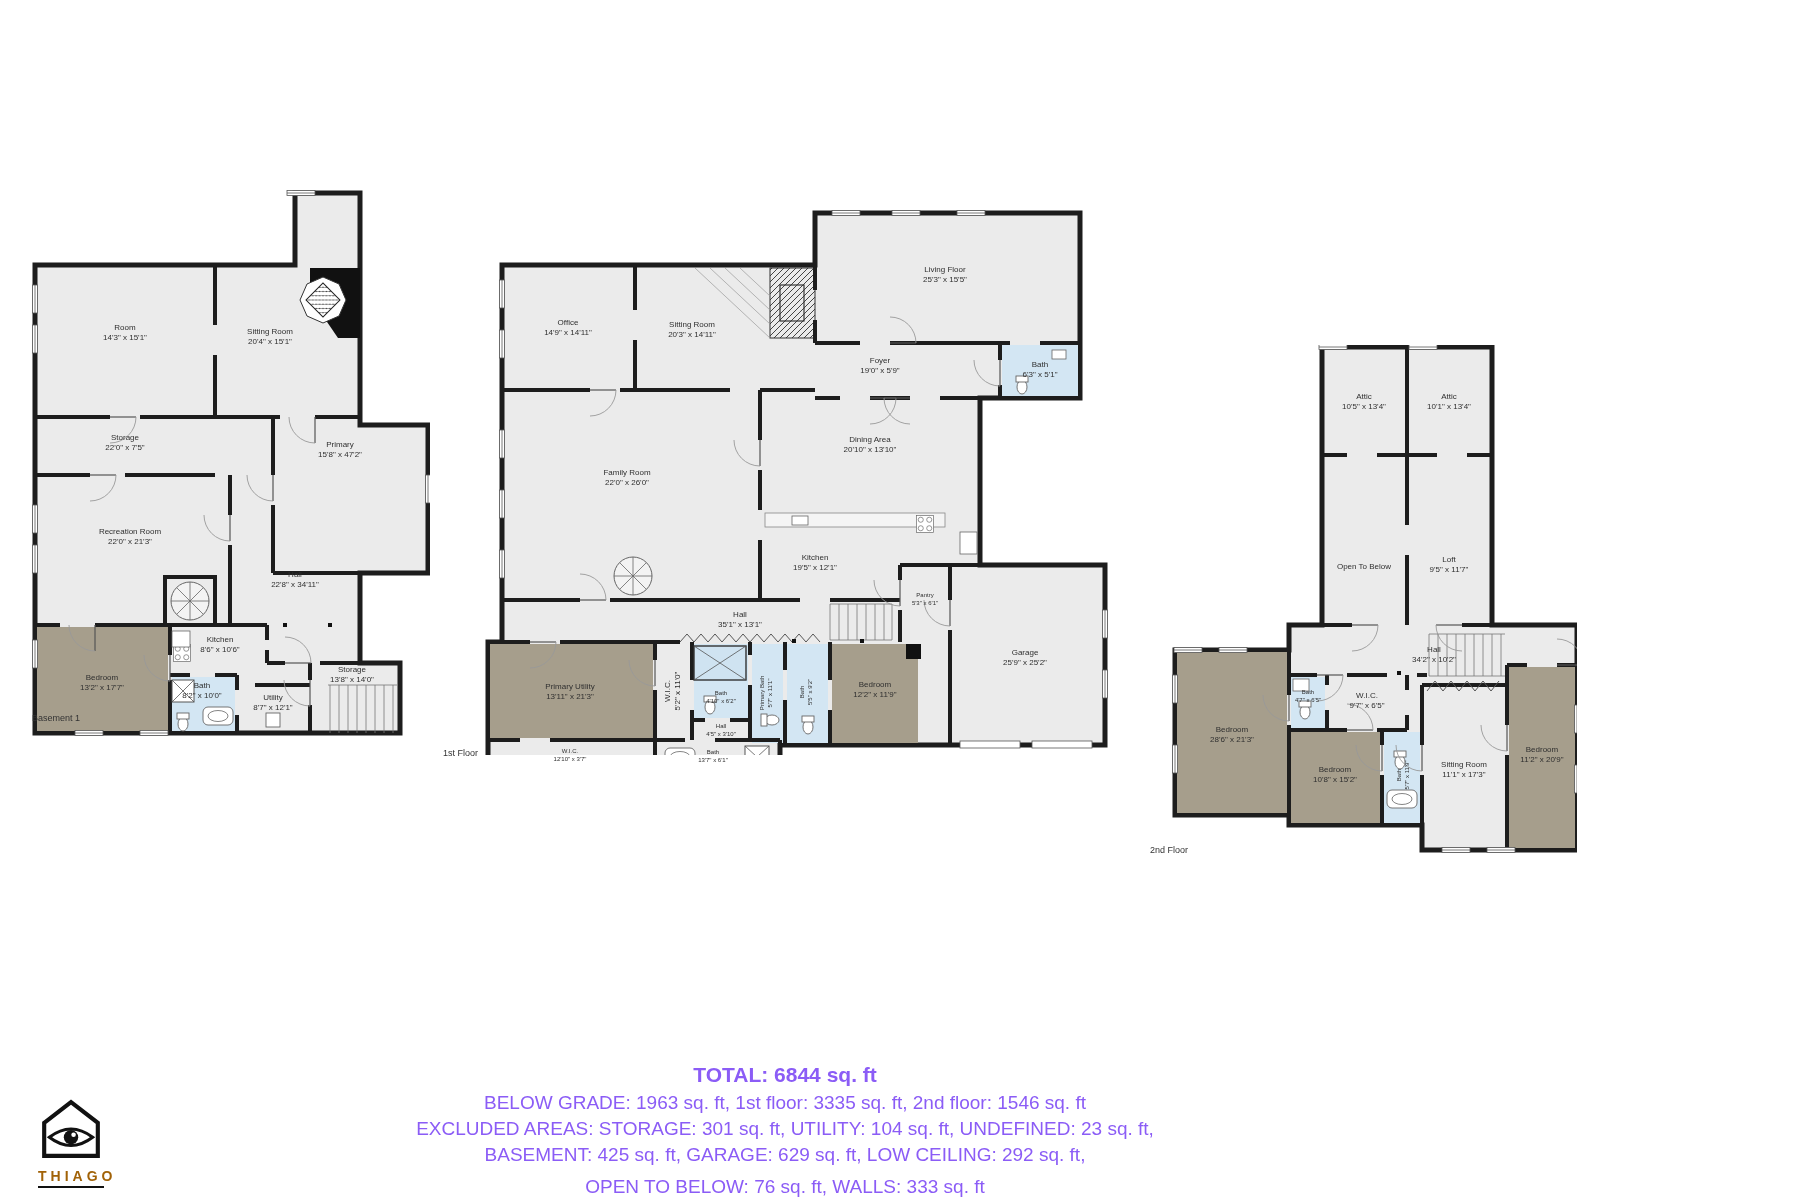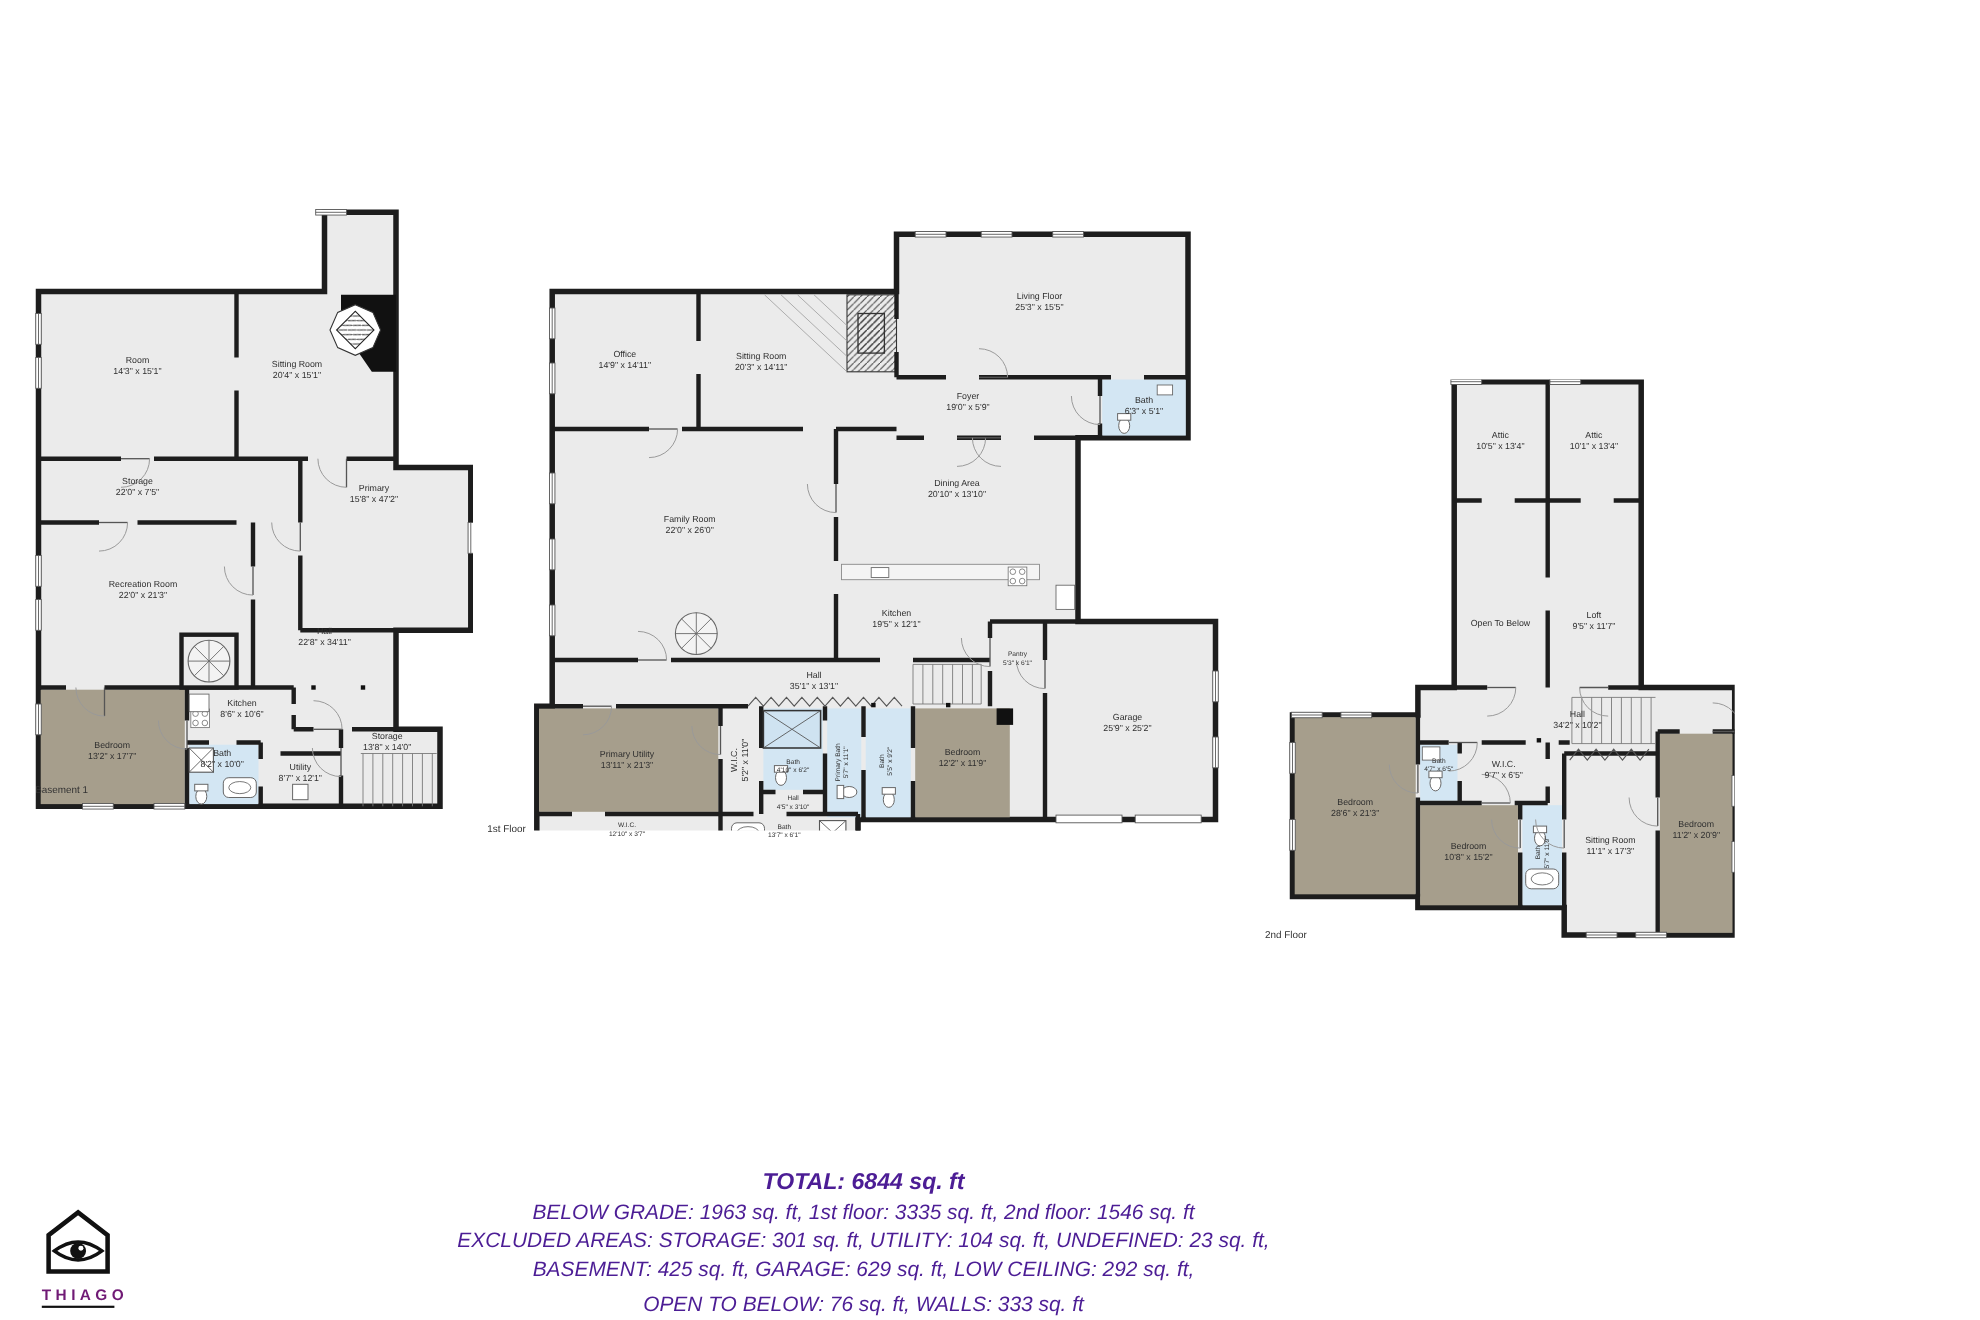--- a/index.html
+++ b/index.html
@@ -6,27 +6,27 @@
   body{width:1800px;height:1200px;position:relative;overflow:hidden;
        font-family:"Liberation Sans","DejaVu Sans",sans-serif;}
   .plan{position:absolute;}
   .plan svg{position:absolute;left:0;top:0;}
   .rl{position:absolute;transform:translate(-50%,-50%);text-align:center;
       font-size:8px;line-height:1.3;color:#2f2f2f;white-space:nowrap;z-index:5;}
   .rl .rn,.rl .rd{display:block;}
   .rl.v{transform:translate(-50%,-50%) rotate(-90deg);}
   .rl.s{font-size:6px;}
   .floor-tag{position:absolute;font-size:9px;color:#333;z-index:5;}
-  .summary{position:absolute;left:335px;width:900px;text-align:center;color:#4c1d95;font-style:italic;}
+  .summary{position:absolute;left:335px;width:900px;text-align:center;color:#8b5cf6;}
   .summary-total{top:1063px;font-size:21px;font-weight:bold;}
   .summary-line{font-size:19px;}
   #sl1{top:1092px;} #sl2{top:1118px;} #sl3{top:1144px;} #sl4{top:1176px;}
   .logo{position:absolute;left:38px;top:1098px;width:110px;text-align:left;}
   .logo .brand{display:block;margin-top:4px;font-size:14px;font-weight:bold;
-      letter-spacing:4px;color:#701a75;width:66px;text-align:center;}
+      letter-spacing:4px;color:#a16207;width:66px;text-align:center;}
   .logo .rule{width:66px;height:2px;background:#111;margin-top:2px;}
 </style>
 </head>
 <body>
 
 <svg width="0" height="0" style="position:absolute">
   <defs>
     <pattern id="hatch" width="6" height="6" patternUnits="userSpaceOnUse">
       <path d="M0 6 L6 0" stroke="#444" stroke-width="1" fill="none"></path>
     </pattern>

